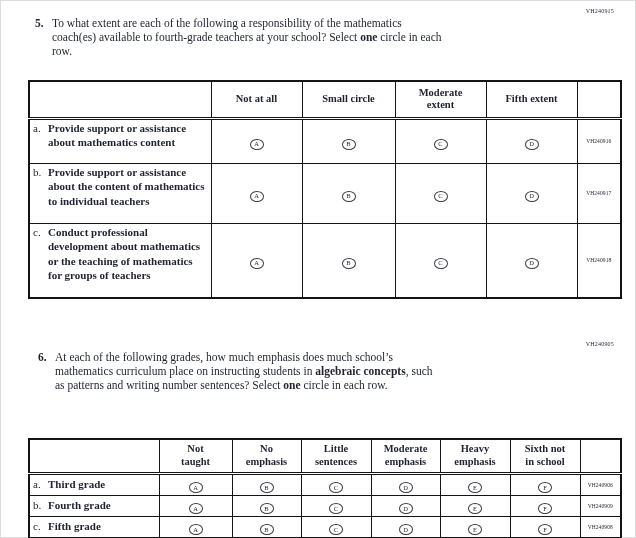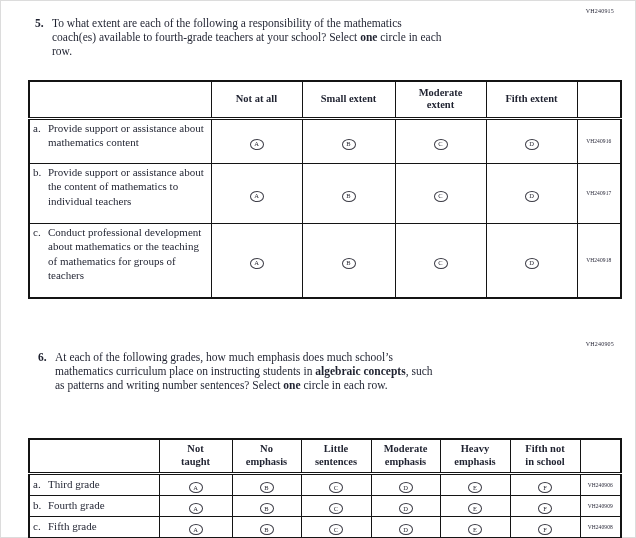--- a/index.html
+++ b/index.html
@@ -57,21 +57,21 @@
     white-space: pre-line;
   }
   td.stem {
     vertical-align: top;
     padding: 1px 3px 1px 3px;
     font-size: 11px;
     line-height: 14.5px;
   }
   .stem-inner { display: flex; }
   .row-letter { flex: 0 0 15px; }
-  .stem-text { flex: 1; }
+  .stem-text { flex: 1; font-weight: bold; }
   td.opt {
     text-align: center;
     vertical-align: middle;
   }
   .circle {
     display: inline-flex;
     align-items: center;
     justify-content: center;
     width: 12px;
     height: 9px;
@@ -121,21 +121,21 @@
         <col style="width:91px">
         <col style="width:93px">
         <col style="width:91px">
         <col style="width:91px">
         <col style="width:44px">
     </colgroup>
     <thead>
       <tr>
         <th></th>
         <th>Not at all</th>
-        <th>Small extent</th>
+        <th>Small circle</th>
         <th>Moderate
 extent</th>
         <th>Fifth extent</th>
         <th></th>
       </tr>
     </thead>
     <tbody>
       <tr class="row-a">
         <td class="stem">
           <span class="stem-inner">
@@ -204,21 +204,21 @@
         <th>Not
 taught</th>
         <th>No
 emphasis</th>
         <th>Little
 sentences</th>
         <th>Moderate
 emphasis</th>
         <th>Heavy
 emphasis</th>
-        <th>Fifth not
+        <th>Sixth not
 in school</th>
         <th></th>
       </tr>
     </thead>
     <tbody>
       <tr>
         <td class="stem">
           <span class="stem-inner">
               <span class="row-letter">a.</span>
               <span class="stem-text">Third grade</span>

